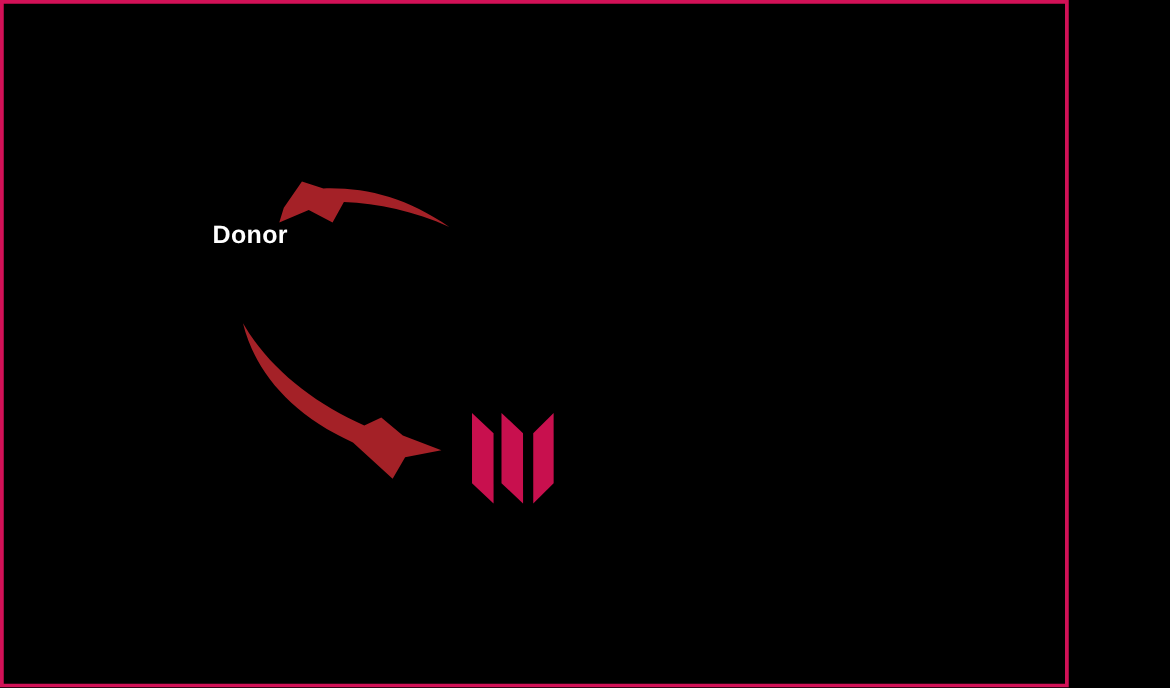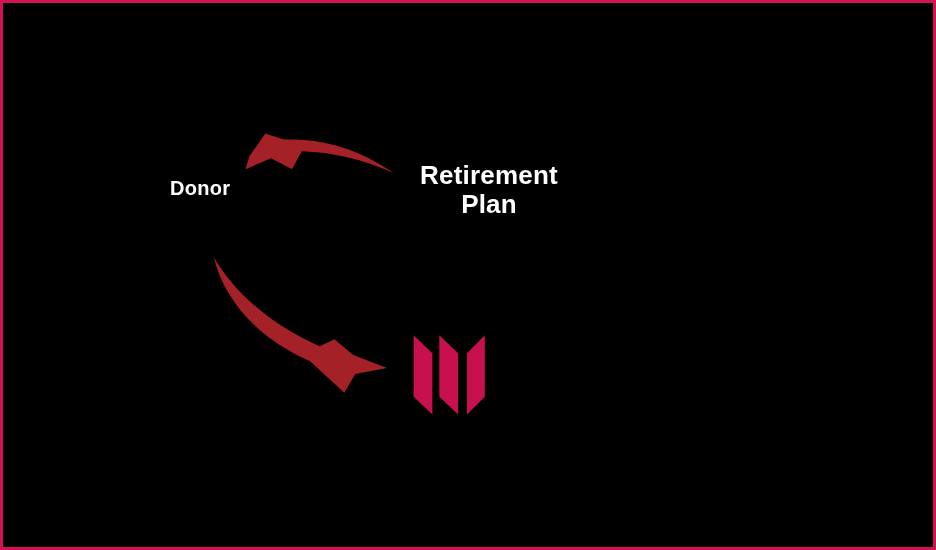--- a/index.html
+++ b/index.html
@@ -3,21 +3,21 @@
 <meta charset="utf-8">
 <style>
   html, body {
     margin: 0;
     padding: 0;
     background: #000;
     font-family: "Liberation Sans", "DejaVu Sans", sans-serif;
   }
   #canvas {
     position: relative;
-    width: 936px;
+    width: 855px;
     height: 550px;
     box-sizing: border-box;
     background: #000000;
     border: 3px solid #6d28d9;
     overflow: hidden;
   }
   #diagram-svg {
     position: absolute;
     left: 0;
     top: 0;
@@ -79,18 +79,14 @@
 
     <g>
       <polygon points="413,336 432,354 432,416 413,398" fill="#C8104E"></polygon>
       <polygon points="439,336 458,354 458,416 439,398" fill="#C8104E"></polygon>
       <polygon points="467,354 485,336 485,398 467,416" fill="#C8104E"></polygon>
     </g>
   </svg>
 
   <div id="donor-label" class="label">Donor</div>
 
-  <div id="retirement-plan-label" class="label">
-    <span>Retirement</span><br>
-    <span>Plan</span>
-  </div>
 
 </div>
 
 </body></html>

